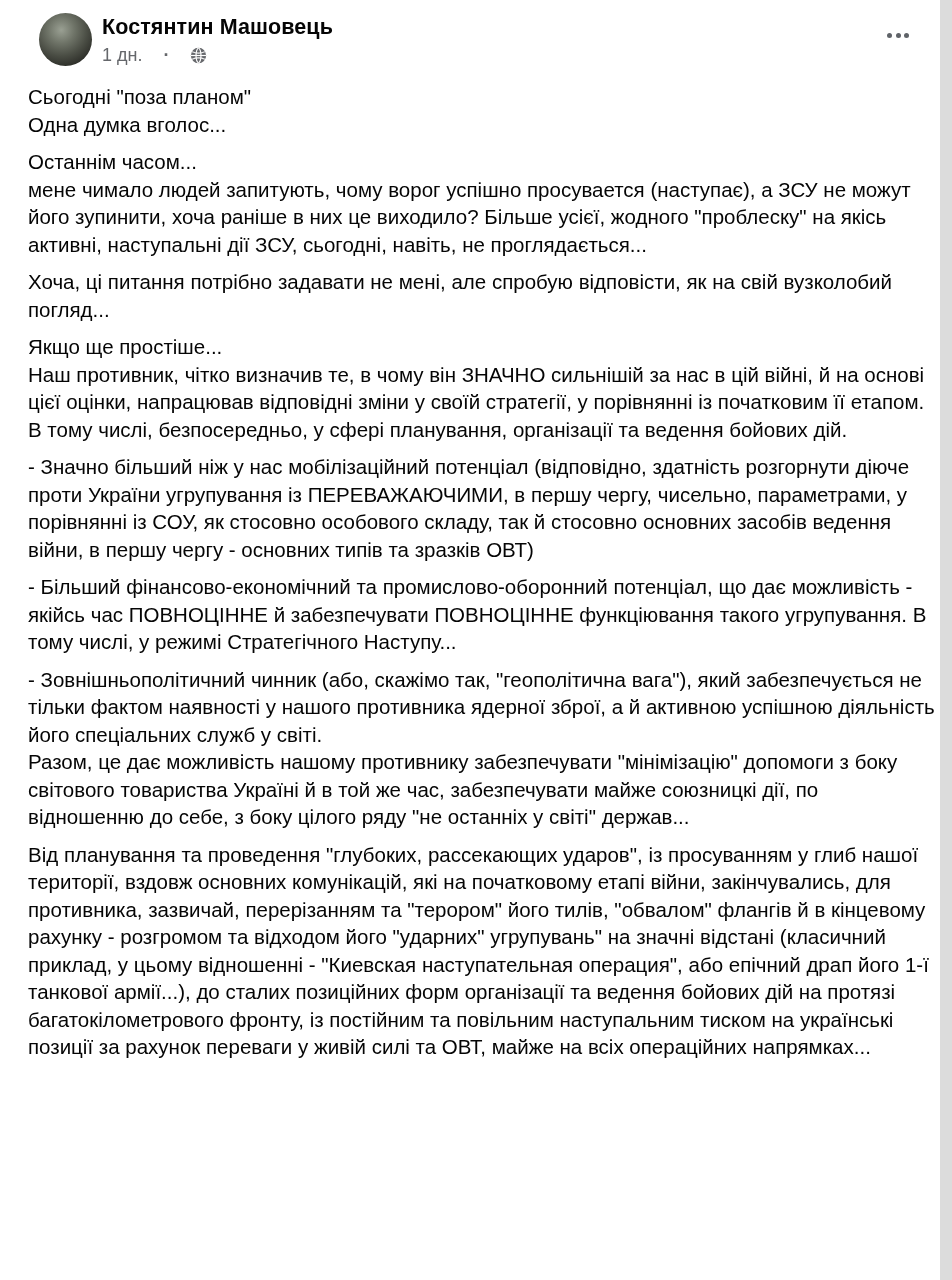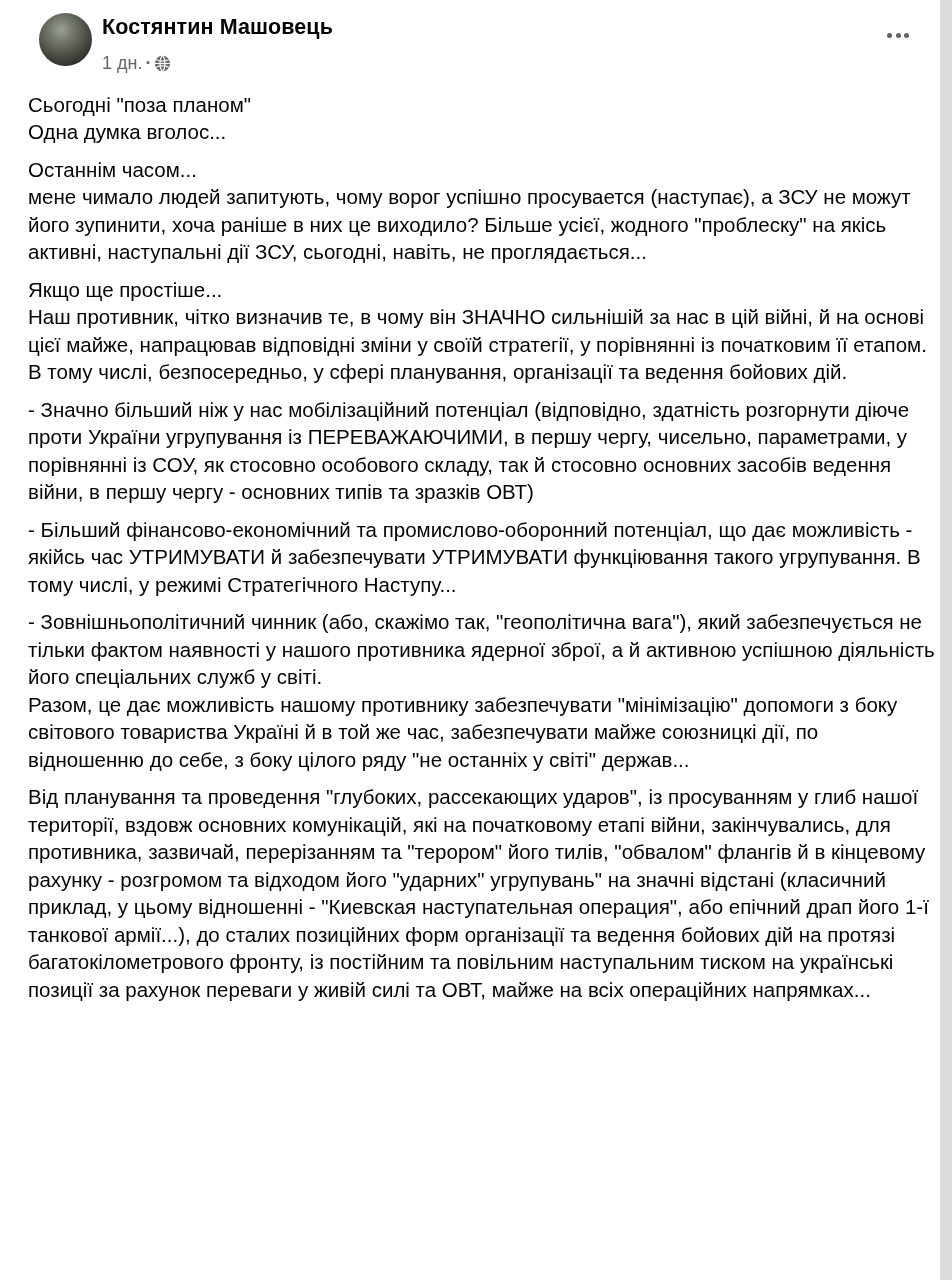--- a/index.html
+++ b/index.html
@@ -46,22 +46,22 @@
     font-size: 21.5px;
     font-weight: 700;
     line-height: 1.25;
     color: #050505;
     letter-spacing: .1px;
     cursor: pointer;
   }
   .sub {
     display: flex;
     align-items: center;
-    gap: 3px;
-    margin-top: 12px;
+    gap: 21px;
+    margin-top: 4px;
     font-size: 18px;
     color: #65676B;
   }
   .sub .sep { font-weight: 700; }
   .globe { display: inline-flex; align-items: center; }
   .globe svg { display: block; }
   .more {
     flex: 0 0 auto;
     align-self: flex-start;
     margin-top: 14px;
@@ -127,24 +127,25 @@
             <i></i>
         </span>
       </div>
     </div>
 
     <div class="post-body">
       <p>Сьогодні "поза планом"
 Одна думка вголос...</p>
       <p>Останнім часом...
 мене чимало людей запитують, чому ворог успішно просувается (наступає), а ЗСУ не можут його зупинити, хоча раніше в них це виходило? Більше усієї, жодного "проблеску" на якісь активні, наступальні дії ЗСУ, сьогодні, навіть, не проглядається...</p>
+      <p>Хоча, ці питання потрібно задавати не мені, але спробую відповісти, як на свій вузколобий погляд...</p>
       <p>Якщо ще простіше...
-Наш противник, чітко визначив те, в чому він ЗНАЧНО сильнішій за нас в цій війні, й на основі цієї майже, напрацював відповідні зміни у своїй стратегії, у порівнянні із початковим її етапом. В тому числі, безпосередньо, у сфері планування, організації та ведення бойових дій.</p>
+Наш противник, чітко визначив те, в чому він ЗНАЧНО сильнішій за нас в цій війні, й на основі цієї оцінки, напрацював відповідні зміни у своїй стратегії, у порівнянні із початковим її етапом. В тому числі, безпосередньо, у сфері планування, організації та ведення бойових дій.</p>
       <p>- Значно більший ніж у нас мобілізаційний потенціал (відповідно, здатність розгорнути діюче проти України угрупування із ПЕРЕВАЖАЮЧИМИ, в першу чергу, чисельно, параметрами, у порівнянні із СОУ, як стосовно особового складу, так й стосовно основних засобів ведення війни, в першу чергу - основних типів та зразків ОВТ)</p>
-      <p>- Більший фінансово-економічний та промислово-оборонний потенціал, що дає можливість - якійсь час УТРИМУВАТИ й забезпечувати УТРИМУВАТИ функціювання такого угрупування. В тому числі, у режимі Стратегічного Наступу...</p>
+      <p>- Більший фінансово-економічний та промислово-оборонний потенціал, що дає можливість - якійсь час ПОВНОЦІННЕ й забезпечувати ПОВНОЦІННЕ функціювання такого угрупування. В тому числі, у режимі Стратегічного Наступу...</p>
       <p>- Зовнішньополітичний чинник (або, скажімо так, "геополітична вага"), який забезпечується не тільки фактом наявності у нашого противника ядерної зброї, а й активною успішною діяльність його спеціальних служб у світі.
 Разом, це дає можливість нашому противнику забезпечувати "мінімізацію" допомоги з боку світового товариства Україні й в той же час, забезпечувати майже союзницкі дії, по відношенню до себе, з боку цілого ряду "не останніх у світі" держав...</p>
       <p>Від планування та проведення "глубоких, рассекающих ударов", із просуванням у глиб нашої території, вздовж основних комунікацій, які на початковому етапі війни, закінчувались, для противника, зазвичай, перерізанням та "терором" його тилів, "обвалом" флангів й в кінцевому рахунку - розгромом та відходом його "ударних" угрупувань" на значні відстані (класичний приклад, у цьому відношенні - "Киевская наступательная операция", або епічний драп його 1-ї танкової армії...), до сталих позиційних форм організації та ведення бойових дій на протязі багатокілометрового фронту, із постійним та повільним наступальним тиском на українські позиції за рахунок переваги у живій силі та ОВТ, майже на всіх операційних напрямках...</p>
     </div>
 
   </div>
 
   <div class="scroll-strip"></div>
 </div>
 

